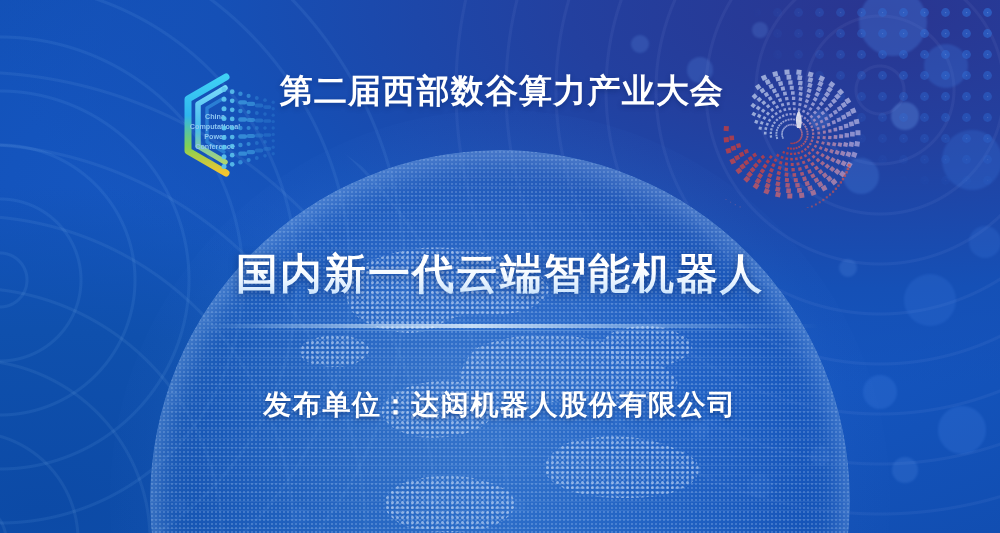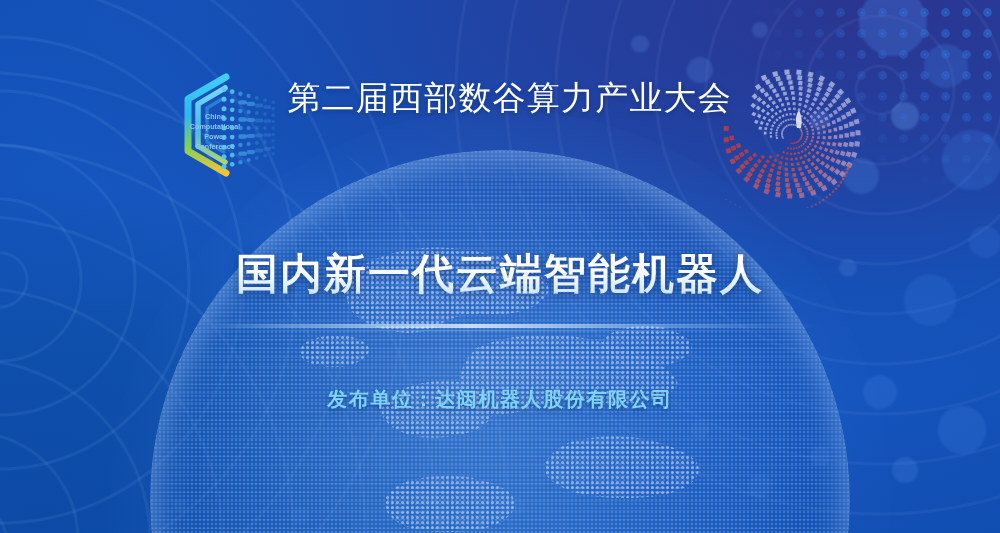--- a/index.html
+++ b/index.html
@@ -122,39 +122,37 @@
   .head-block{position:absolute;left:272px;top:72px;width:460px;text-align:center;}
   .title-1{
     font-size:33px;font-weight:700;letter-spacing:2.2px;line-height:1.18;
     background:linear-gradient(180deg,#ffffff 0%,#ffffff 46%,#eaf2ff 60%,#fdf6e4 82%,#ffffff 100%);
     -webkit-background-clip:text;background-clip:text;
     color:transparent;-webkit-text-fill-color:transparent;
     text-shadow:0 1px 0 rgba(10,40,110,.0);
     white-space:nowrap;
   }
   .title-2{
-    margin-top:7px;
-    font-size:33px;font-weight:400;letter-spacing:1.2px;line-height:1.18;
+    font-size:33px;font-weight:700;letter-spacing:1.2px;line-height:1.18;
     color:#ffffff;white-space:nowrap;
     text-shadow:0 2px 5px rgba(6,30,90,.40);
-    text-align:right;
   }
   .headline{
     position:absolute;left:0;top:246px;width:1000px;text-align:center;
     font-size:42px;font-weight:700;letter-spacing:2px;
     background:linear-gradient(180deg,#ffffff 0%,#ffffff 38%,#e9f4ff 62%,#bcdcfb 100%);
     -webkit-background-clip:text;background-clip:text;
     color:transparent;-webkit-text-fill-color:transparent;
     filter:drop-shadow(0 2px 4px rgba(4,26,80,.50));
     white-space:nowrap;
   }
   .publisher{
     position:absolute;left:0;top:386px;width:1000px;text-align:center;
-    font-size:20px;font-weight:700;letter-spacing:1.6px;
-    color:#7dd3fc;white-space:nowrap;
+    font-size:28px;font-weight:700;letter-spacing:1.6px;
+    color:#ffffff;white-space:nowrap;
     text-shadow:0 2px 4px rgba(4,26,80,.45);
   }
 </style>
 </head>
 <body>
 
 <div id="stage">
 
   <div class="bg-base"></div>
   <div class="arcs-left"></div>

